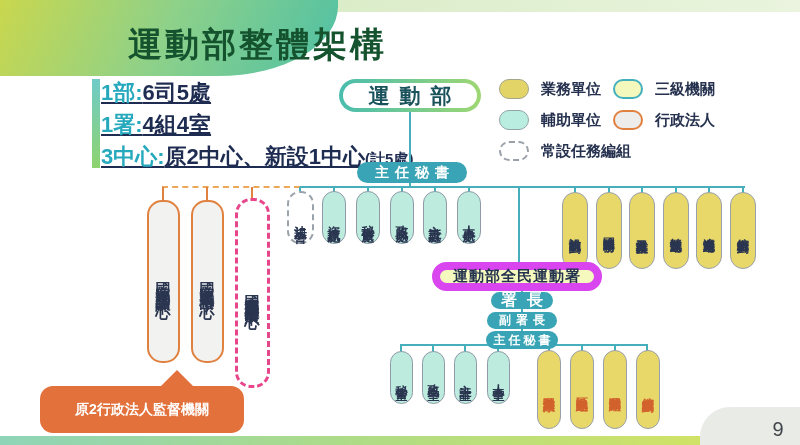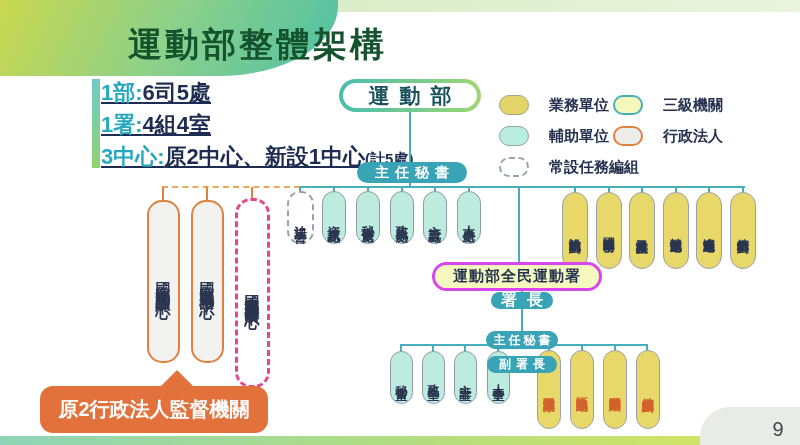--- a/index.html
+++ b/index.html
@@ -23,21 +23,21 @@
     color:#14532d; letter-spacing:3px; }
 
   
   .bullet-bar { position:absolute; left:92px; top:79px; width:8px; height:89px;
     background:linear-gradient(180deg,#6fcbc8,#8ed36f); }
   .bullet { position:absolute; left:101px; font-size:22px; font-weight:800; color:#1e2c51; white-space:nowrap;text-decoration:underline; }
   .bullet .b-label { color:#27a9bd; }
   .bullet .b-suffix { font-size:15px; font-weight:700; }
 
   
-  .legend-item { position:absolute; display:flex; align-items:center; gap:20px;margin-top:16px; }
+  .legend-item { position:absolute; display:flex; align-items:center; gap:12px; }
   .swatch { width:30px; height:20px; border-radius:10px; flex:0 0 auto; }
   .sw-business { background:#e3d468; border:1.5px solid #a3a58a; }
   .sw-third { background:#f5f8bc; border:2px solid #44b0bd; }
   .sw-aux { background:#b8ede0; border:1.5px solid #93a3a8; }
   .sw-corp { background:#ededeb; border:2px solid #e0813f; }
   .sw-task { background:#fff; border:2px dashed #9aa0a8; }
   .legend-label { font-size:15px; font-weight:600; color:#25314e; white-space:nowrap; }
 
   
   .line { position:absolute; background:#47aebc; }
@@ -46,39 +46,39 @@
 
   
   .pill { position:absolute; background:#39a4b5; border-radius:999px; color:#fff;
     font-weight:700; display:flex; align-items:center; justify-content:center; z-index:3; }
   .root-oval { position:absolute; left:339px; top:79px; width:142px; height:33px;
     background:linear-gradient(90deg,#49bdae,#9ed773); border-radius:18px; padding:4px; z-index:3; }
   .root-oval-inner { width:100%; height:100%; background:#fff; border-radius:14px;
     display:flex; align-items:center; justify-content:center; font-size:21px; font-weight:900;
     color:#19525b; letter-spacing:10px; padding-left:10px; }
   .agency-oval { position:absolute; left:432px; top:262px; width:170px; height:29px;
-    background:#f6f9bd; border:3px solid #d946ef; border-radius:16px; display:flex;
+    background:#f6f9bd; border:8px solid #d946ef; border-radius:16px; display:flex;
     align-items:center; justify-content:center; font-size:15px; font-weight:800;
     color:#23324f; letter-spacing:1px; z-index:3; white-space:nowrap; }
 
   
   .vbox { position:absolute; display:flex; align-items:center; justify-content:center;
     z-index:2; }
   .vbox span { writing-mode:vertical-rl; text-orientation:upright; font-weight:700;
     color:#2a3550; line-height:1; }
   .vb-corp { background:#f2f2f0; border:2px solid #e0813f; border-radius:15px; }
   .vb-pink { background:#fff; border:3px dashed #e8468b; border-radius:16px; }
   .vb-dash { background:#fff; border:2px dashed #9aa2ab; border-radius:13px; }
   .vb-mint { background:#bdecdf; border:1.5px solid #8f9aa6; border-radius:12px; }
   .vb-yellow { background:#e7d869; border:1.5px solid #99a0ac; border-radius:13px; }
   .vb-yellow-org span { color:#d2622d; }
 
   
-  .callout { position:absolute; left:40px; top:386px; width:228px; height:47px;
-    background:#e2713b; border-radius:13px; color:#fff; font-weight:800; font-size:20px;
+  .callout { position:absolute; left:40px; top:386px; width:204px; height:47px;
+    background:#e2713b; border-radius:13px; color:#fff; font-weight:800; font-size:14px;
     line-height:21px; display:flex; flex-direction:column; align-items:center;
     justify-content:center; z-index:4; }
   .callout::before { content:""; position:absolute; top:-16px; left:120px; width:0; height:0;
     border-left:17px solid transparent; border-right:17px solid transparent;
     border-bottom:17px solid #e2713b; }
 </style>
 </head>
 <body>
 
 <div class="slide">
@@ -201,21 +201,21 @@
   </div>
   <div class="vbox vb-yellow" style="left:696px; top:192px; width:26px; height:77px;">
     <span style="font-size:12px; letter-spacing:1px;">適應運動司</span>
   </div>
   <div class="vbox vb-yellow" style="left:730px; top:192px; width:26px; height:77px;">
     <span style="font-size:12px; letter-spacing:1px;">綜合規劃司</span>
   </div>
 
   <div class="agency-oval">運動部全民運動署</div>
   <div class="pill" style="left:491px; top:292px; width:62px; height:17px; font-size:16px; letter-spacing:10px; padding-left:10px;">署長</div>
-  <div class="pill" style="left:487px; top:312px; width:70px; height:17px; font-size:12px; letter-spacing:5px; padding-left:5px;margin-top:44px;">副署長</div>
+  <div class="pill" style="left:487px; top:312px; width:70px; height:17px; font-size:12px; letter-spacing:5px; padding-left:5px;">副署長</div>
   <div class="pill" style="left:486px; top:331px; width:72px; height:18px; font-size:12px; letter-spacing:3px; padding-left:3px;">主任秘書</div>
 
   <div class="vbox vb-mint" style="left:390px; top:351px; width:23px; height:53px;">
     <span style="font-size:12px; letter-spacing:2px;">秘書室</span>
   </div>
   <div class="vbox vb-mint" style="left:422px; top:351px; width:23px; height:53px;">
     <span style="font-size:12px; letter-spacing:2px;">政風室</span>
   </div>
   <div class="vbox vb-mint" style="left:454px; top:351px; width:23px; height:53px;">
     <span style="font-size:12px; letter-spacing:2px;">主計室</span>

